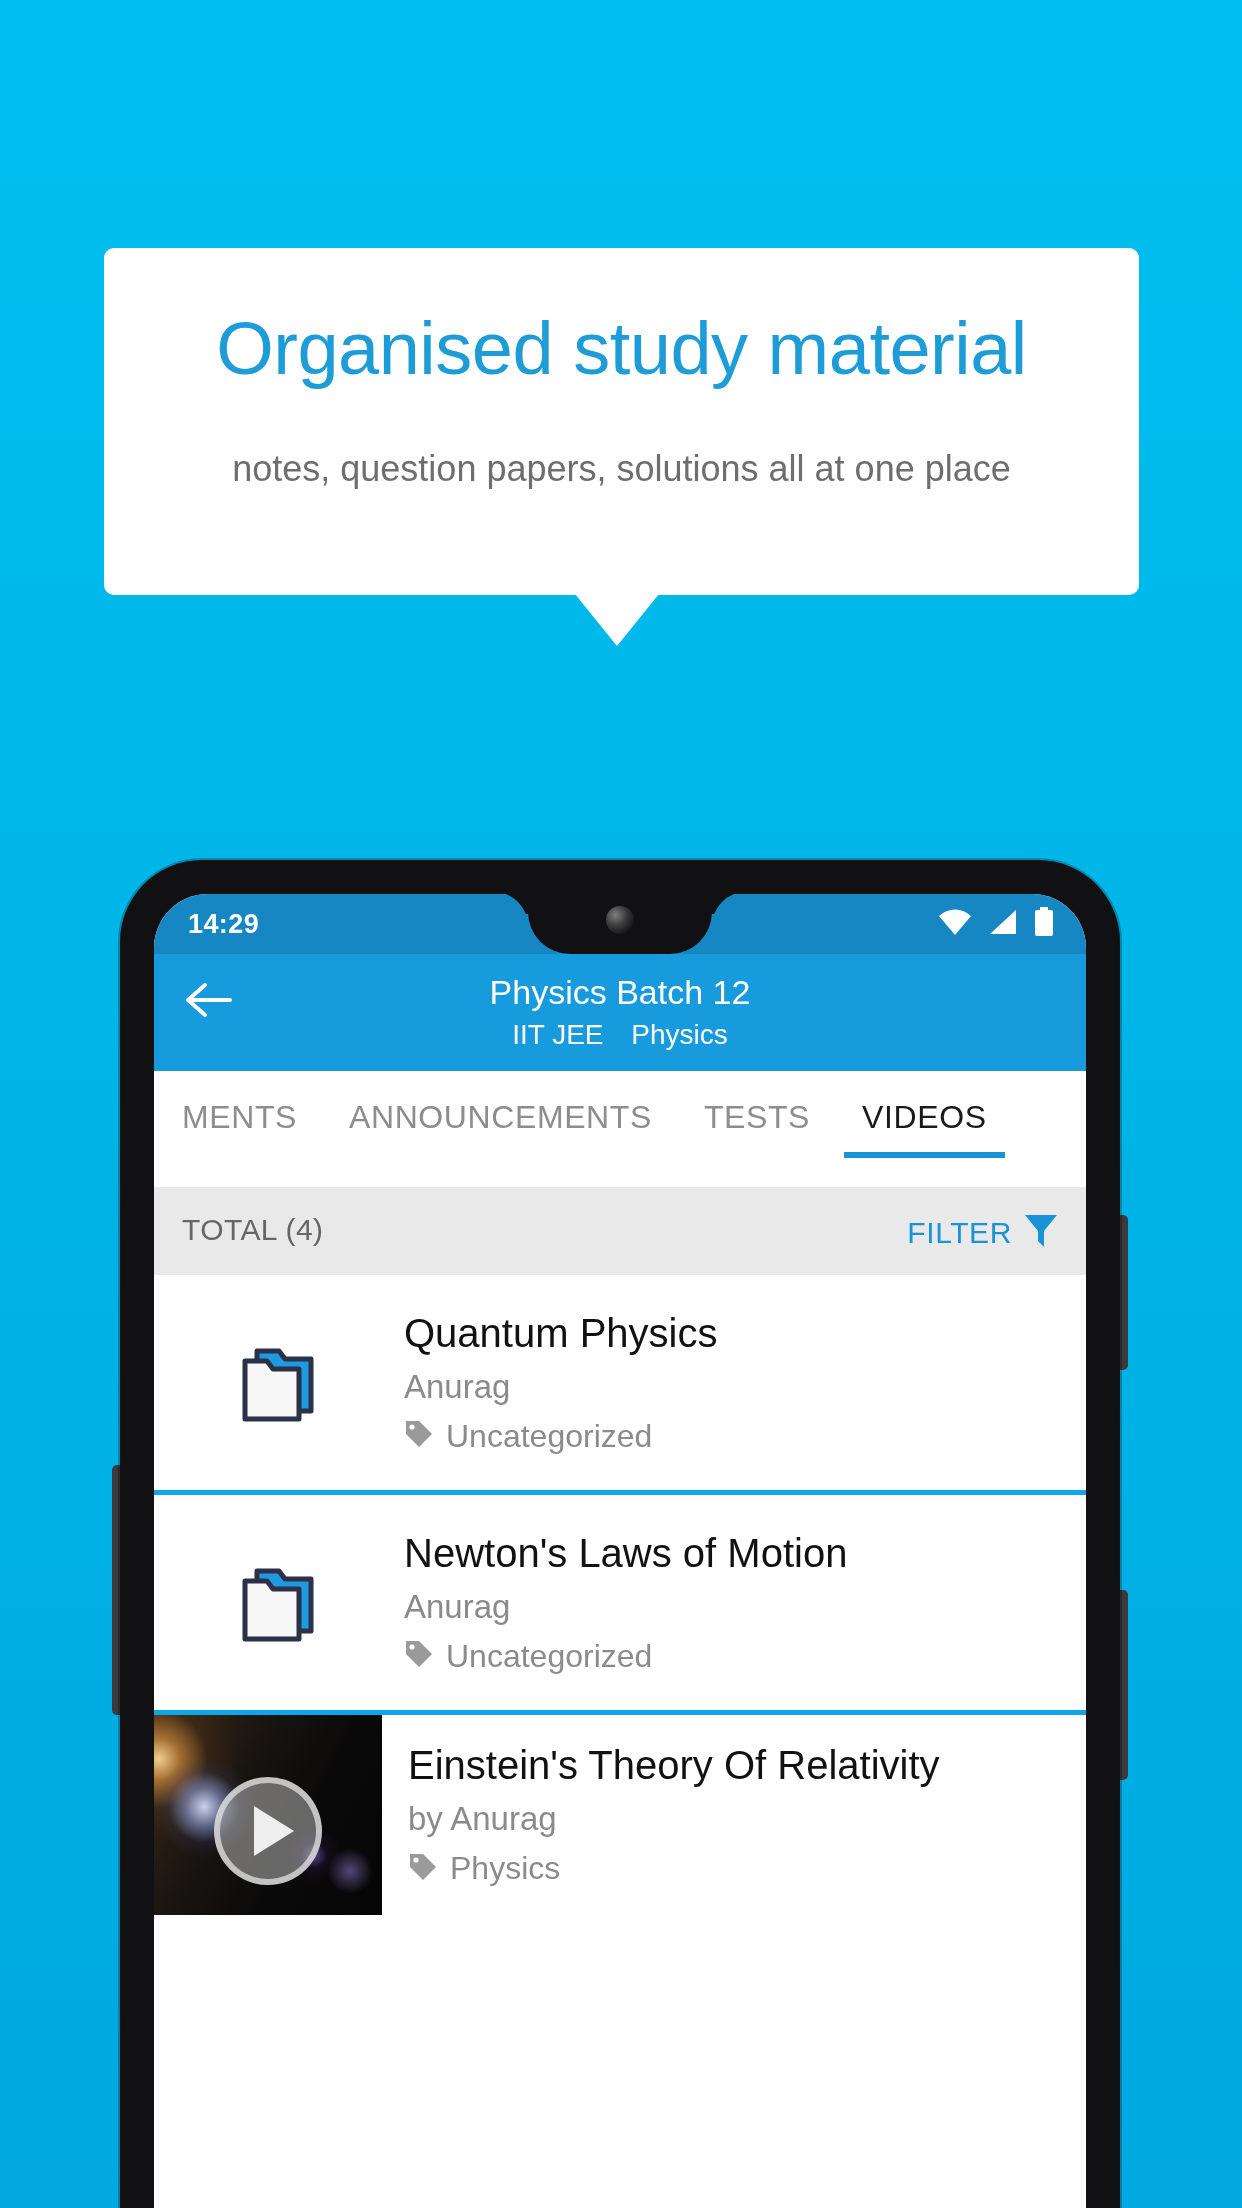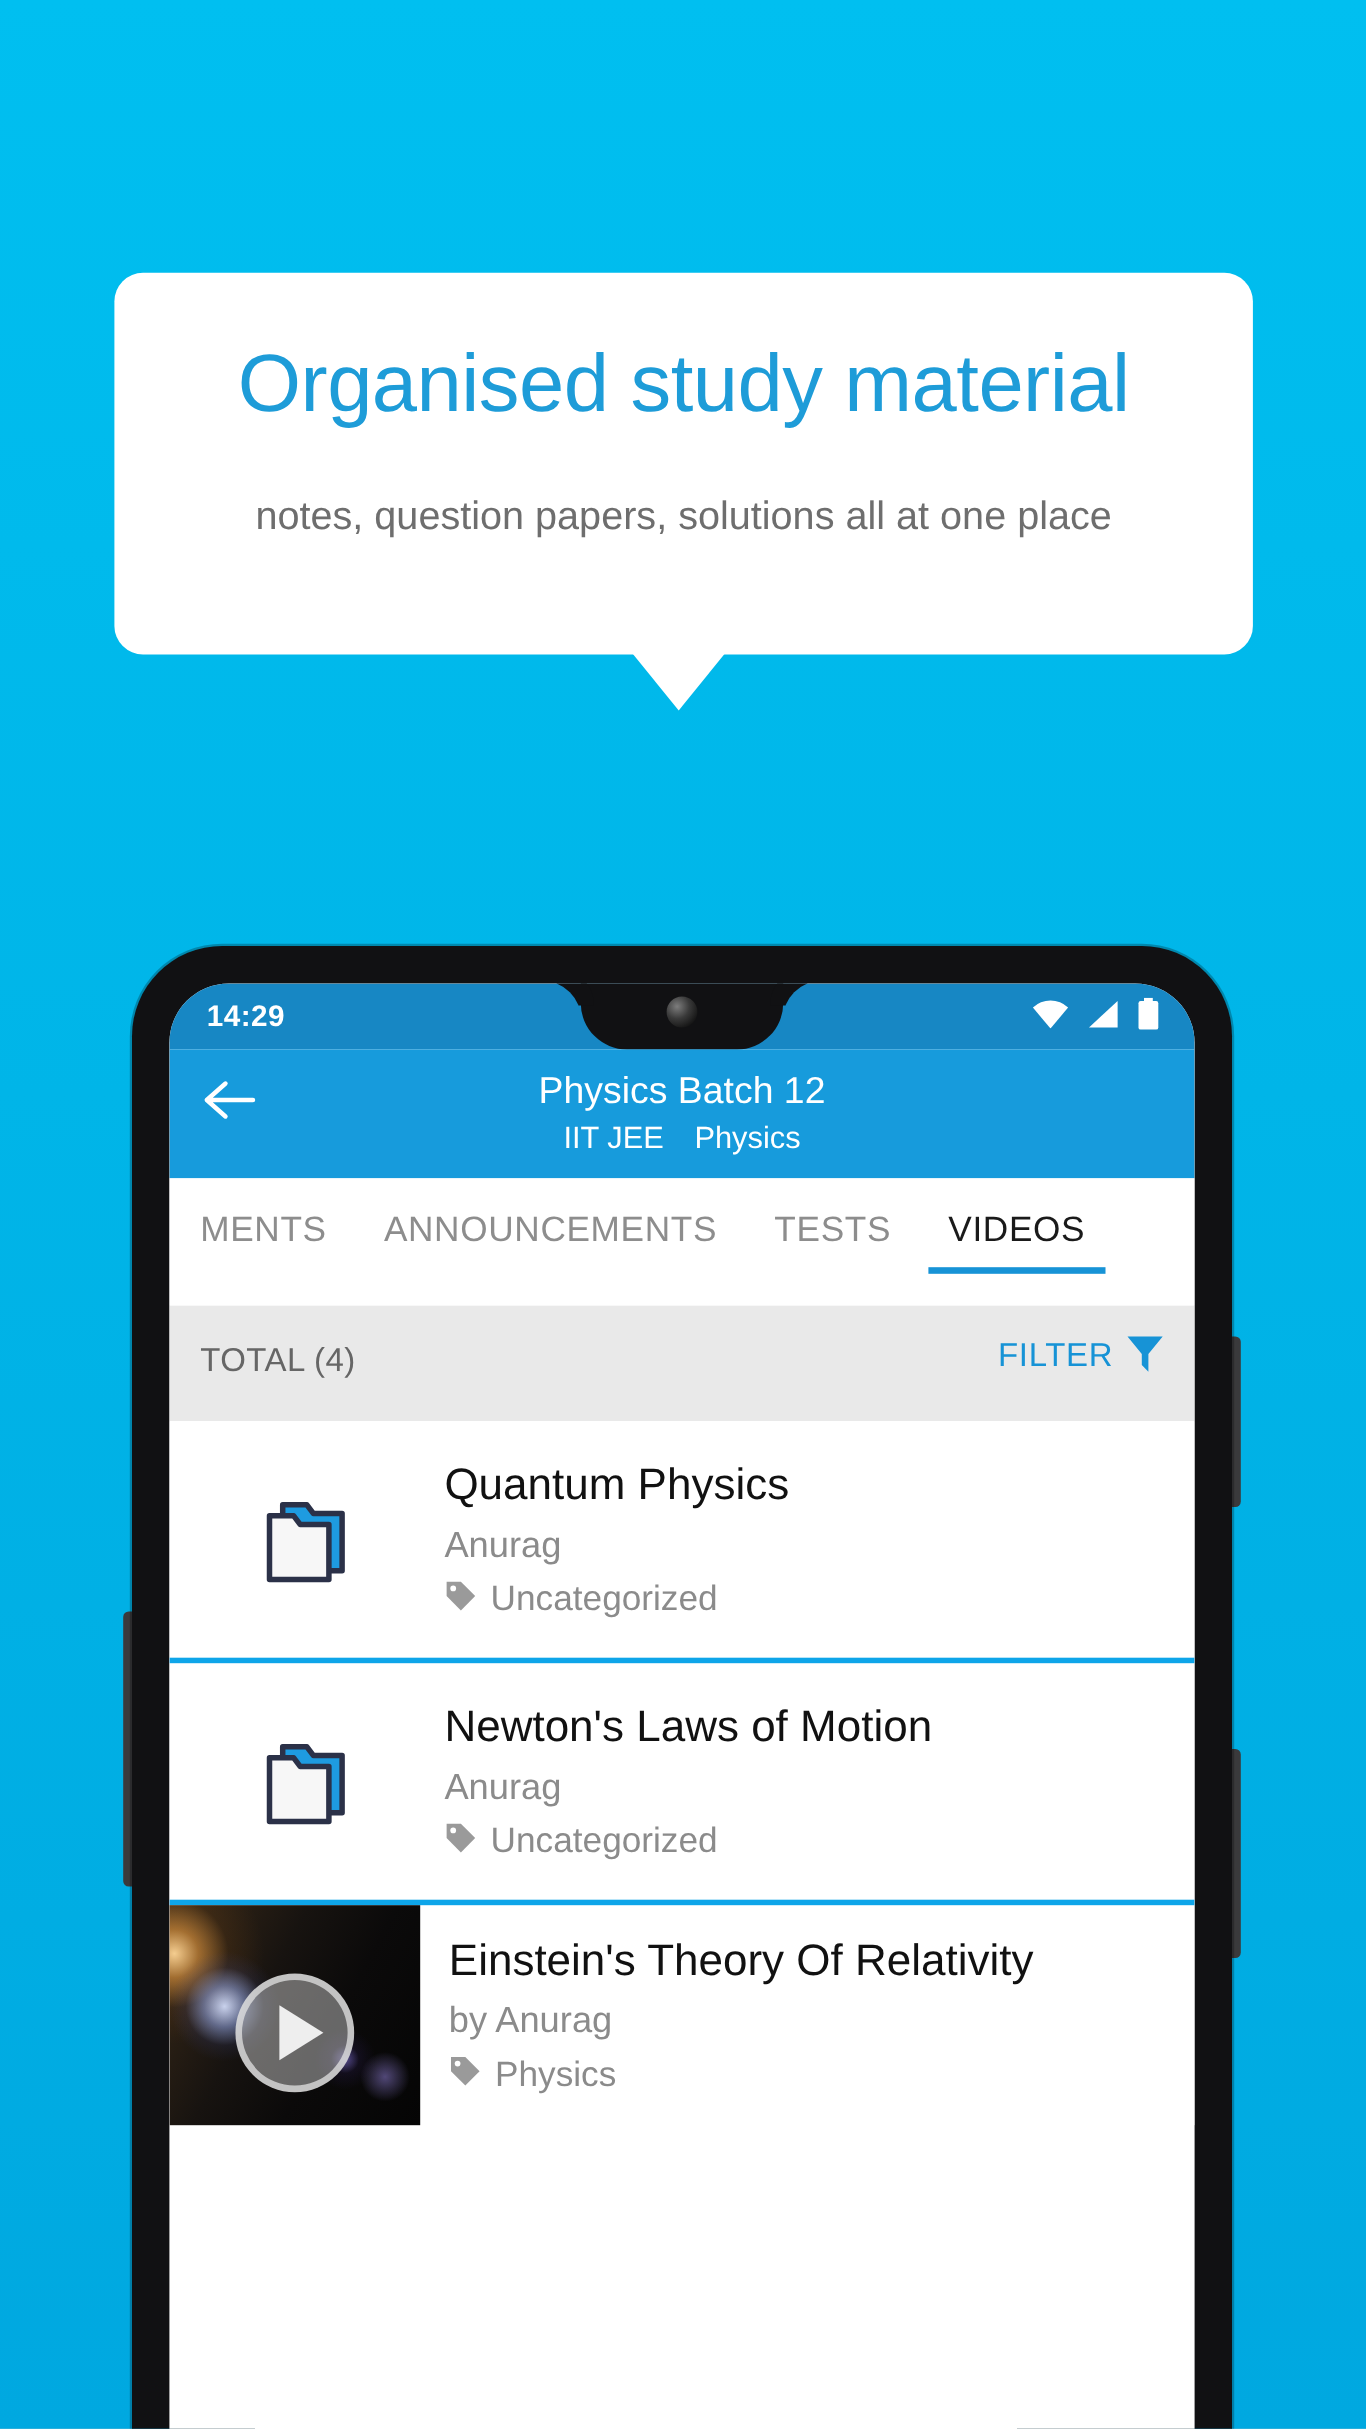--- a/index.html
+++ b/index.html
@@ -6,21 +6,21 @@
   html, body { width:1242px; height:2208px; overflow:hidden; }
   body {
     font-family:"Liberation Sans", sans-serif;
     background:linear-gradient(180deg,#00BFF0 0%,#00B5E8 45%,#00A8E0 100%);
     position:relative;
   }
 
   
   .bubble {
     position:absolute; left:104px; top:248px; width:1035px; height:347px;
-    background:#ffffff; border-radius:26px;
+    background:#ffffff; border-radius:10px;
   }
   .bubble-tail {
     position:absolute; left:575px; top:594px;
     width:0; height:0;
     border-left:42px solid transparent;
     border-right:42px solid transparent;
     border-top:52px solid #ffffff;
   }
   .bubble-title {
     position:absolute; left:0; right:0; top:58px;
@@ -136,22 +136,22 @@
   
   .searchzone { background:#E9E9E9; padding:22px 28px 0 28px; }
   .searchbox {
     background:#ffffff; border-radius:8px; height:80px;
     display:flex; align-items:center; justify-content:center; gap:18px;
     box-shadow:0 1px 2px rgba(0,0,0,0.10);
   }
   .search-placeholder { font-size:34px; color:#808080; }
 
   .totalrow {
-    background:#E9E9E9; display:flex; align-items:flex-end;
-    justify-content:space-between; padding:26px 28px 38px 28px;
+    background:#E9E9E9; display:flex; align-items:flex-start;
+    justify-content:space-between; padding:26px 28px 22px 28px;
   }
   .total-label { font-size:30px; color:#666666; letter-spacing:0.4px; }
   .filter-wrap { display:flex; align-items:center; gap:12px; }
   .filter-label { font-size:30px; color:#1793D6; letter-spacing:0.6px; }
 
   
   .list { background:#ffffff; }
   .row {
     display:flex; align-items:center;
     border-bottom:5px solid #0ea5e9;

